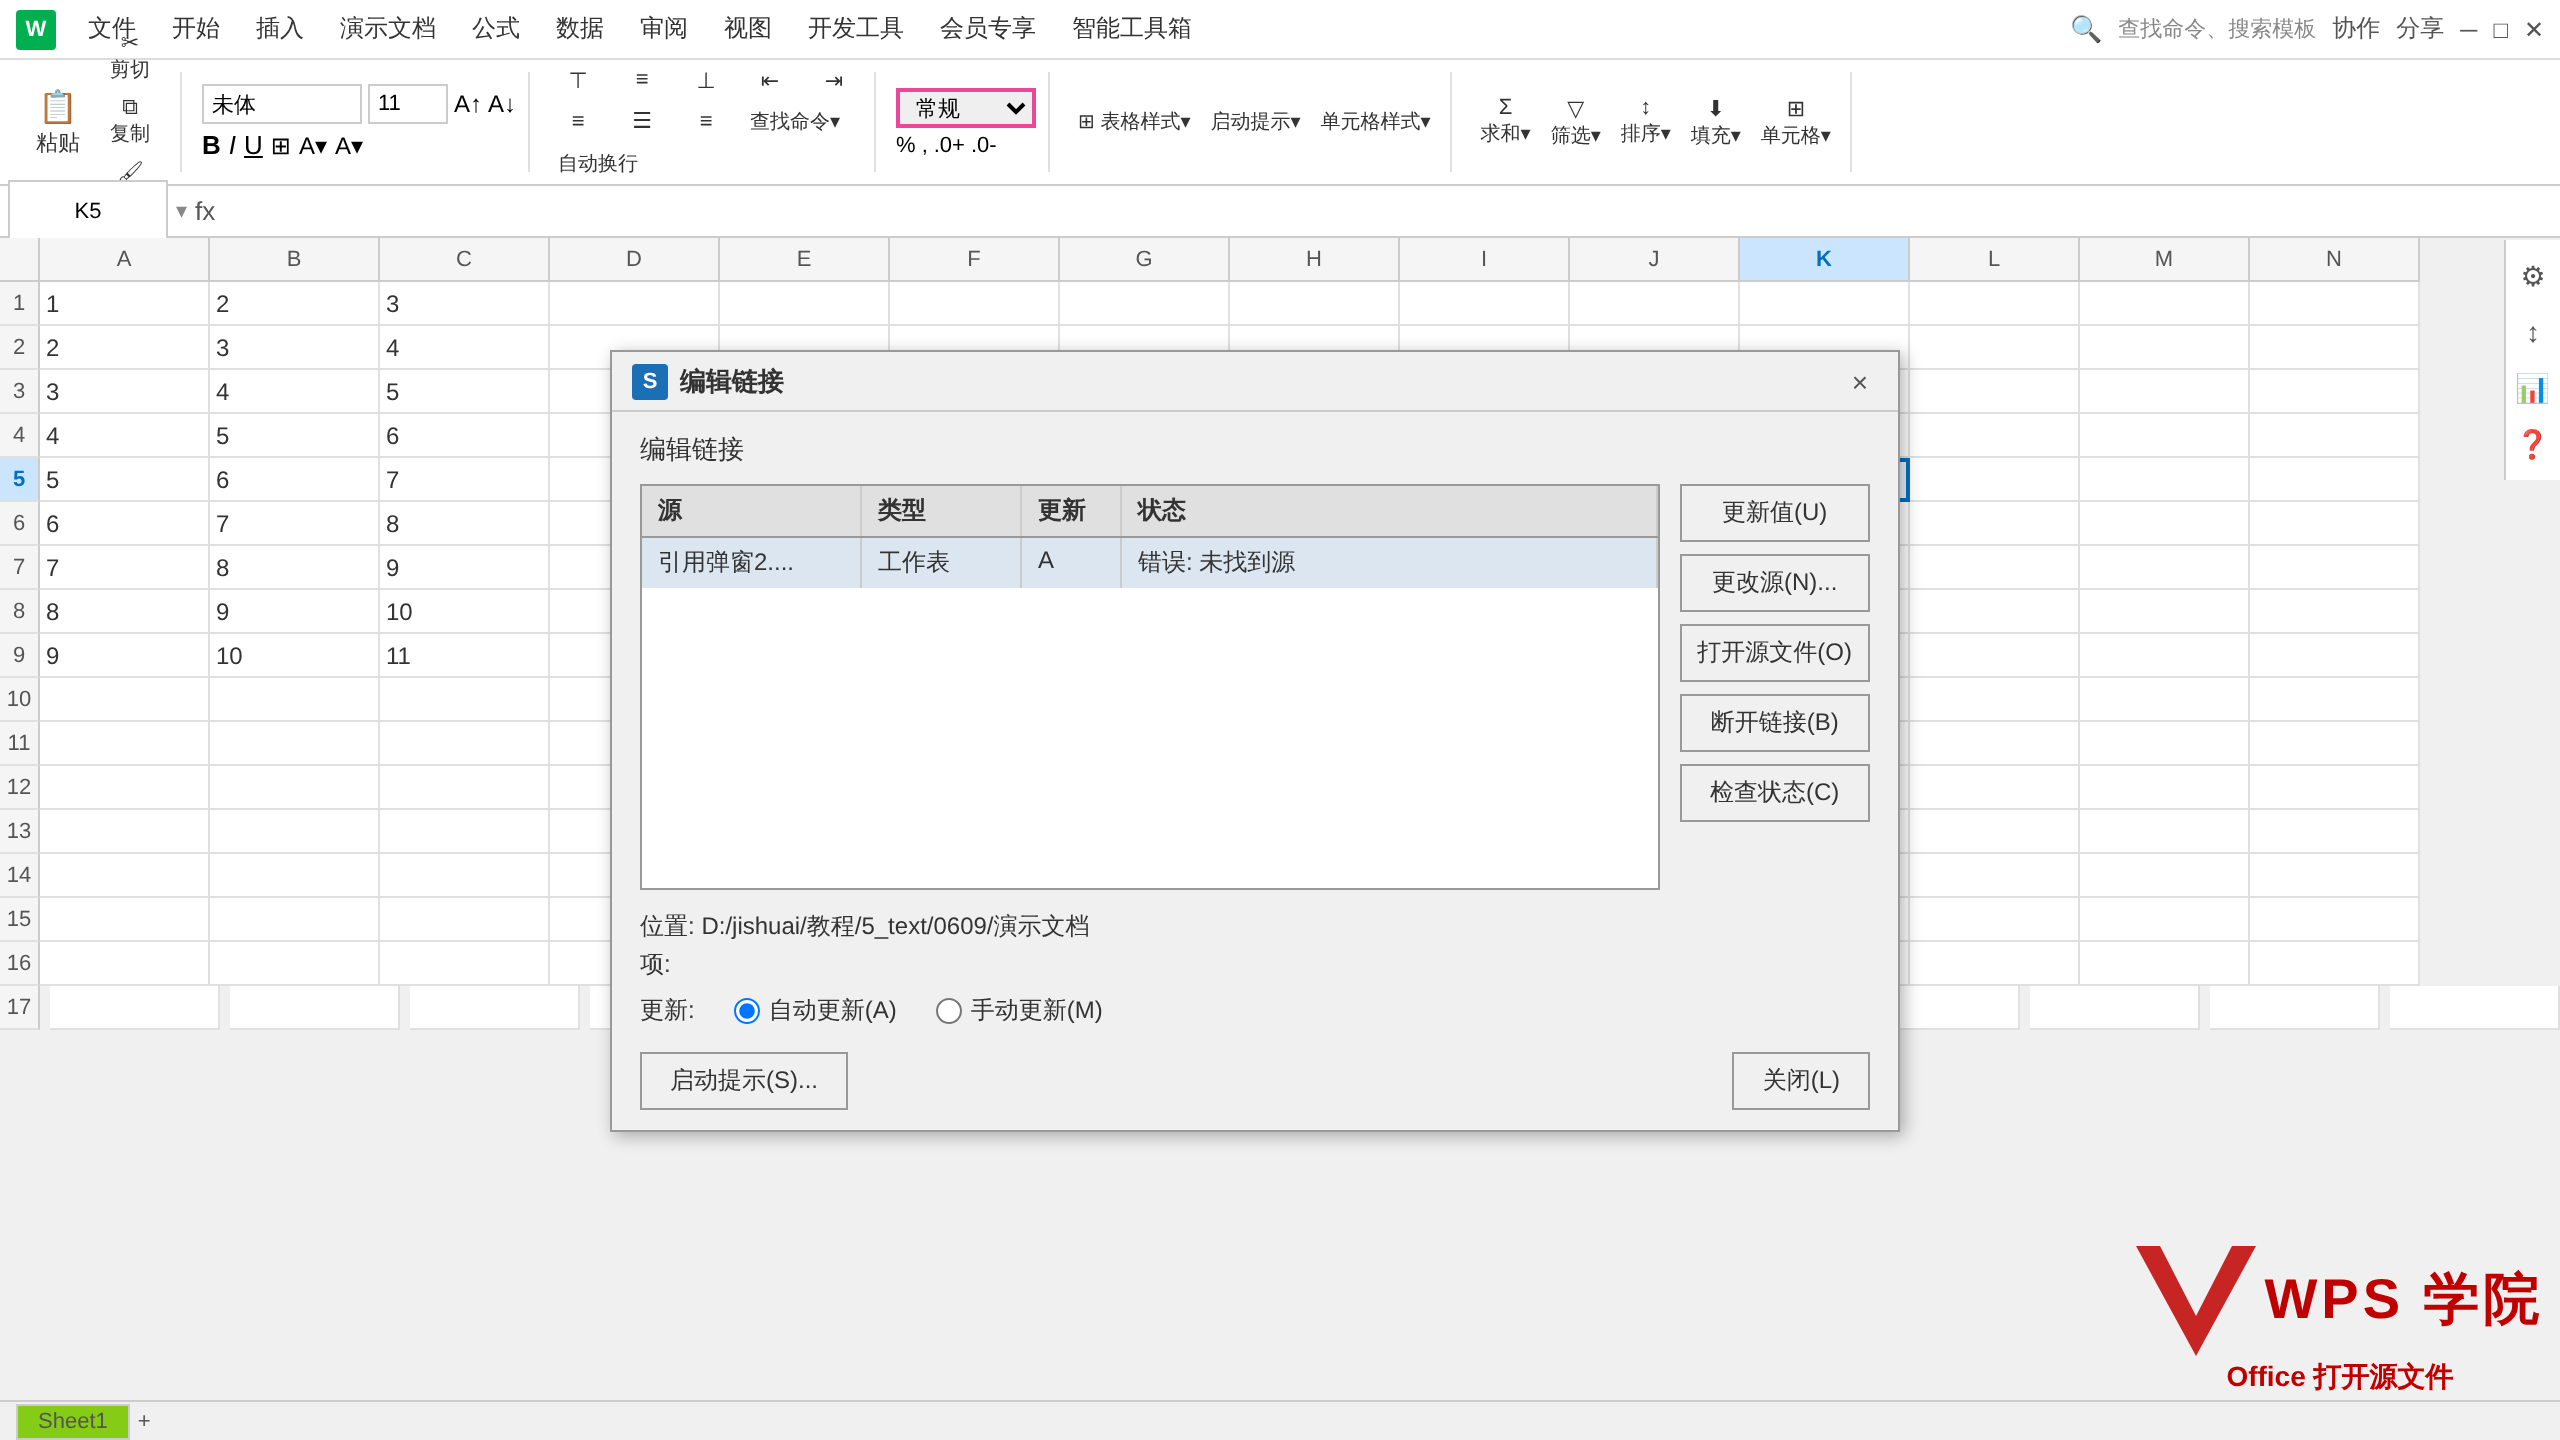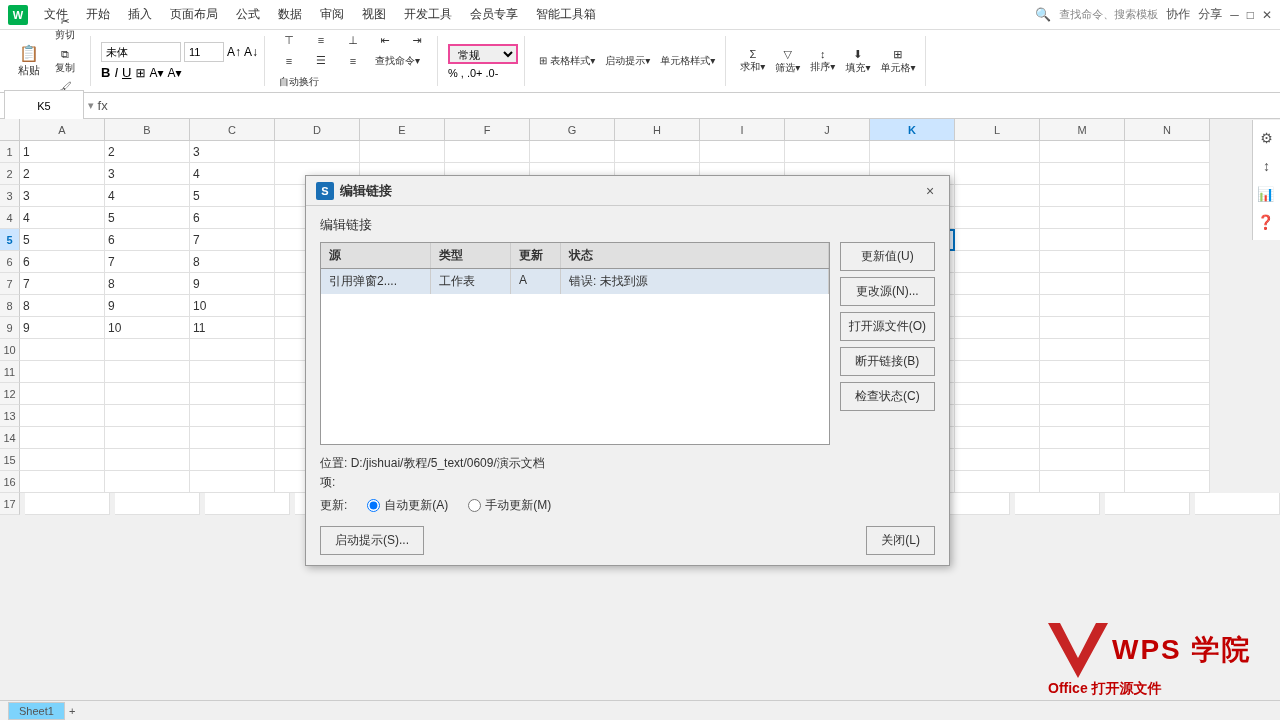--- a/index.html
+++ b/index.html
@@ -220,26 +220,26 @@
       color: #555;
       position: absolute;
       bottom: 0;
       width: 100%;
     }
 
     
     .wps-bottom-logo {
       position: absolute;
       bottom: 20px;
-      right: 12px;
+      right: 0;
       width: 220px;
       height: 80px;
       display: flex;
       flex-direction: column;
-      align-items: flex-start;
+      align-items: center;
       justify-content: center;
     }
     .wps-logo-large {
       display: flex;
       align-items: center;
       justify-content: center;
     }
     .wps-brand-text {
       font-size: 28px;
       font-weight: bold;
@@ -445,21 +445,21 @@
 </head>
 <body>
 
 <div class="title-bar">
   <div class="title-bar-left">
     <div class="wps-logo">W</div>
     <div class="title-bar-menu">
       <span class="menu-item">文件</span>
       <span class="menu-item">开始</span>
       <span class="menu-item">插入</span>
-      <span class="menu-item">页面布局</span>
+      <span class="menu-item">演示文档</span>
       <span class="menu-item">公式</span>
       <span class="menu-item">数据</span>
       <span class="menu-item">审阅</span>
       <span class="menu-item">视图</span>
       <span class="menu-item">开发工具</span>
       <span class="menu-item">会员专享</span>
       <span class="menu-item">智能工具箱</span>
     </div>
   </div>
   <div class="title-bar-right">
@@ -981,15 +981,15 @@
   <div class="wps-logo-large">
     <svg width="60" height="55" viewBox="0 0 60 55">
       <polygon points="0,0 12,0 30,35 48,0 60,0 30,55" fill="#c00000" opacity="0.85"></polygon>
     </svg>
     <span class="wps-brand-text">WPS 学院</span>
   </div>
   <div class="wps-sub-text">Office 打开源文件</div>
 </div>
 
 <div class="status-bar">
-  <span style="padding:2px 10px;background:#7dd3fc;border:1px solid #ccc;cursor:pointer;">Sheet1</span>
+  <span style="padding:2px 10px;background:#84cc16;border:1px solid #ccc;cursor:pointer;">Sheet1</span>
   <span style="margin-left:4px;cursor:pointer;">+</span>
 </div>
 
 </body></html>

